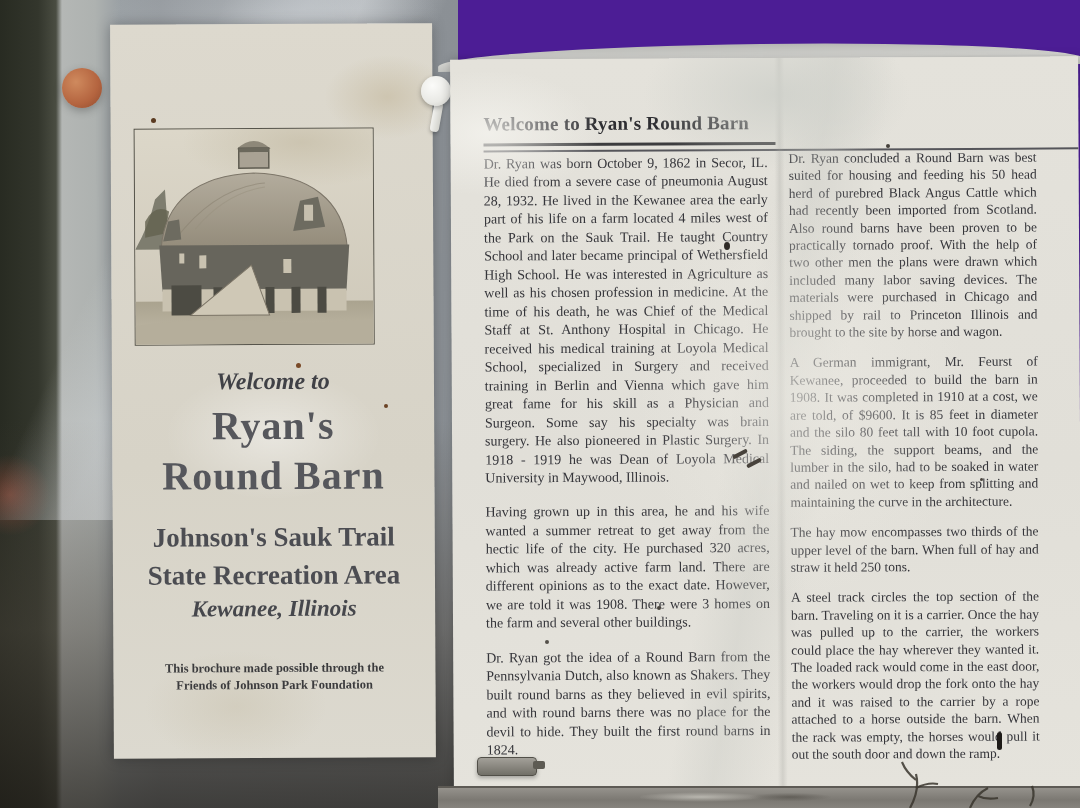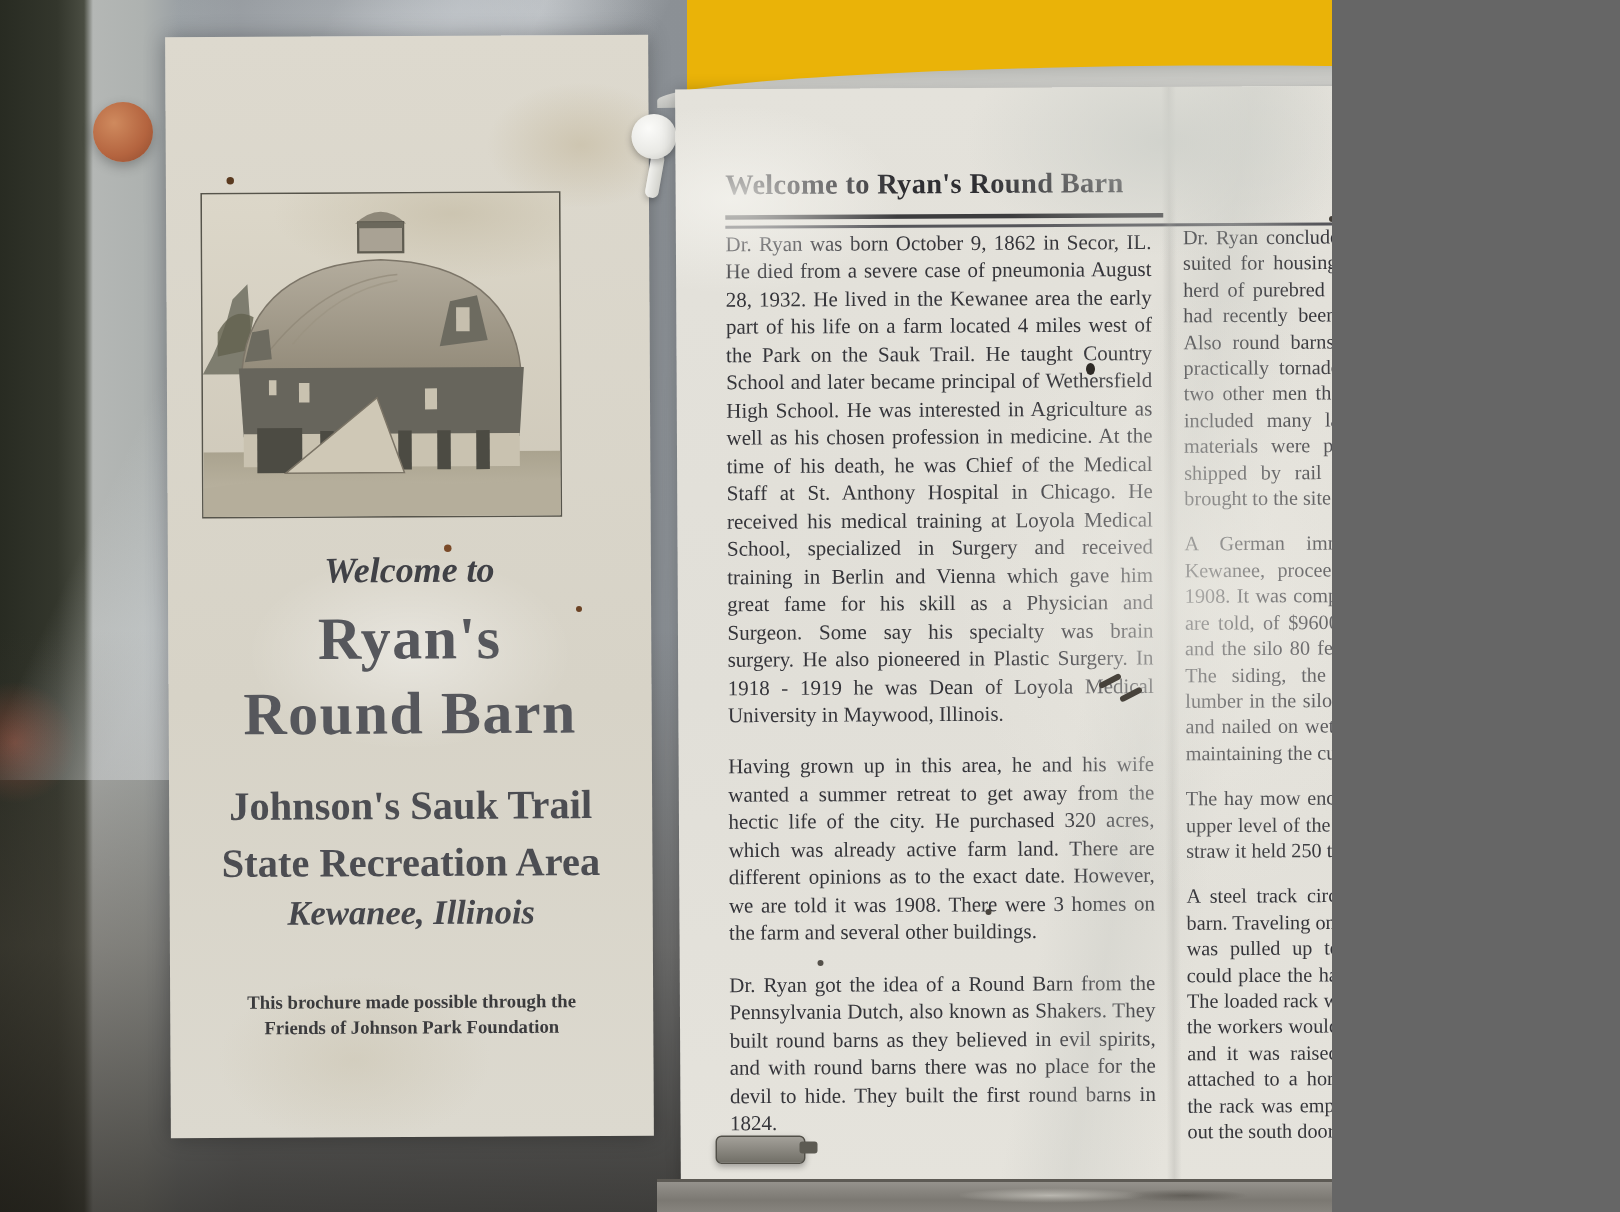--- a/index.html
+++ b/index.html
@@ -1,18 +1,18 @@
 <!DOCTYPE html>
 <html><head>
 <meta charset="utf-8">
 <style>
   html,body{margin:0;padding:0;background:#666;}
-  .stage{position:relative;width:888px;height:808px;overflow:hidden;
+  .stage{position:relative;width:1080px;height:808px;overflow:hidden;
          font-family:"Liberation Serif","DejaVu Serif",serif;
-         background:#eab308;}
+         background:#4c1d95;}
 
   
   .left-backdrop{position:absolute;left:0;top:0;width:458px;height:808px;
     background:
       linear-gradient(180deg, rgba(130,135,140,0) 52%, rgba(70,64,56,0.45) 78%, rgba(32,29,24,0.72) 100%),
       radial-gradient(circle 58px at 10px 495px, rgba(178,82,62,0.55), rgba(178,82,62,0) 70%),
       linear-gradient(90deg,#282b22 0px,#33362c 38px,#4a4d42 56px,#b4b7b5 62px,#aeb2b0 95px,#9aa0a4 120px,#8f9499 160px,#8b9095 458px);}
   .glare-left{position:absolute;left:0;top:0;width:458px;height:520px;pointer-events:none;
     background:
       radial-gradient(ellipse 240px 140px at 60% 6%, rgba(225,229,232,0.45), transparent 70%),

